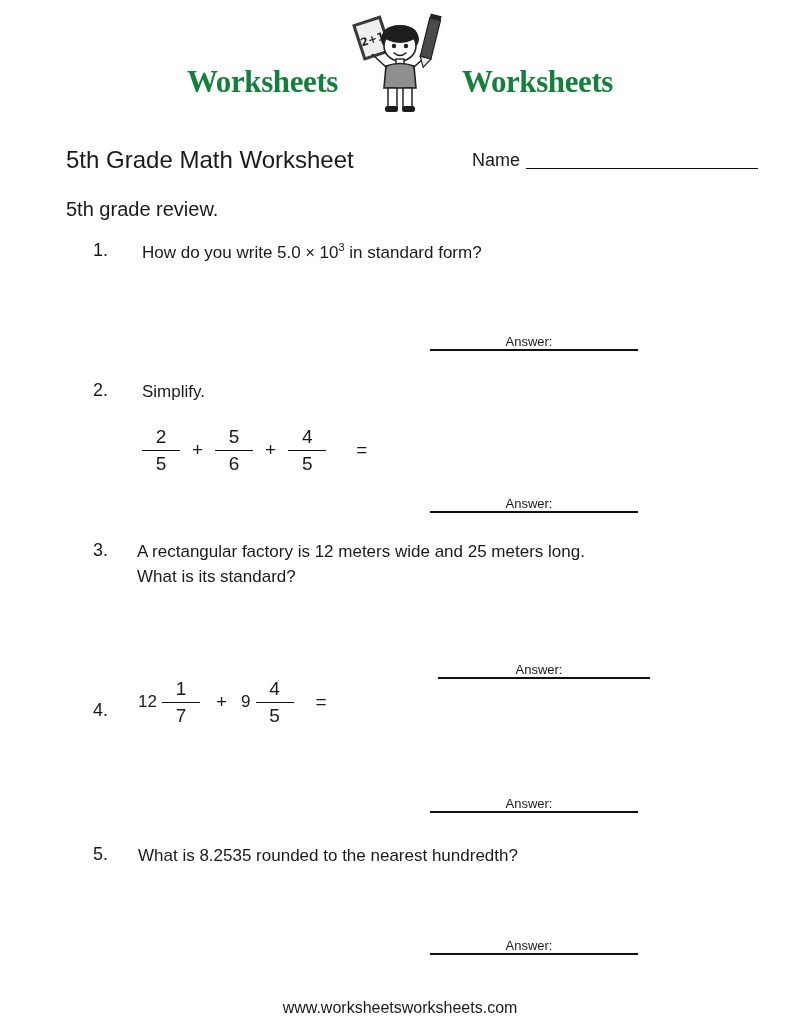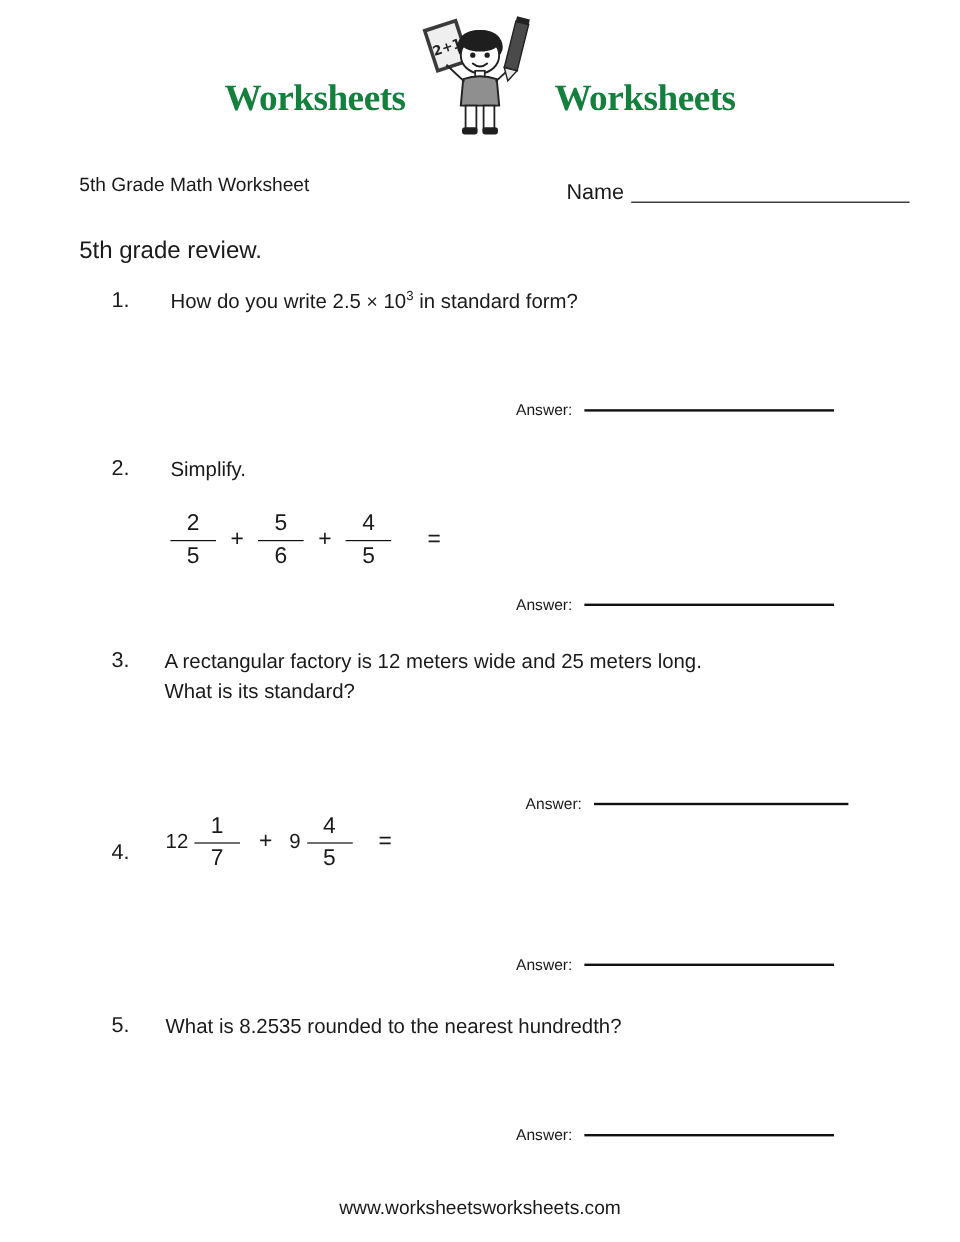--- a/index.html
+++ b/index.html
@@ -50,21 +50,21 @@
   
   .title-row {
     position: relative;
     margin: 18px 0 0 0;
     height: 34px;
   }
   .worksheet-title {
     position: absolute;
     left: 66px;
     top: 0;
-    font-size: 16px;
+    font-size: 24px;
     color: #1a1a1a;
   }
   .name-block {
     position: absolute;
     left: 472px;
     top: 4px;
     display: flex;
     align-items: center;
   }
   .name-label {
@@ -109,20 +109,21 @@
     font-size: 17px;
     line-height: 1.45;
     color: #1a1a1a;
   }
 
   
   .answer {
     position: absolute;
     display: flex;
     align-items: center;
+    flex-direction: column;
   }
   .answer-label {
     font-size: 13px;
     color: #1a1a1a;
     margin-right: 10px;
   }
   .answer-rule {
     display: inline-block;
     height: 0;
     border-bottom: 2px solid #111;
@@ -239,21 +240,21 @@
   </div>
 </div>
 
 <div class="subtitle">5th grade review.</div>
 
 <div class="problems">
 
   <div class="problem">
     <div class="p-num" style="left:78px; top:12px;">1.</div>
     <div class="p-text" style="left:142px; top:12px;">
-      <span>How do you write 2.5</span>
+      <span>How do you write 5.0</span>
       <span class="times">×</span>
       <span>10</span><span class="sup">3</span>
       <span>in standard form?</span>
     </div>
     <div class="answer" style="left:430px; top:106px;">
       <span class="answer-label">Answer:</span>
       <span class="answer-rule"></span>
     </div>
   </div>
 

